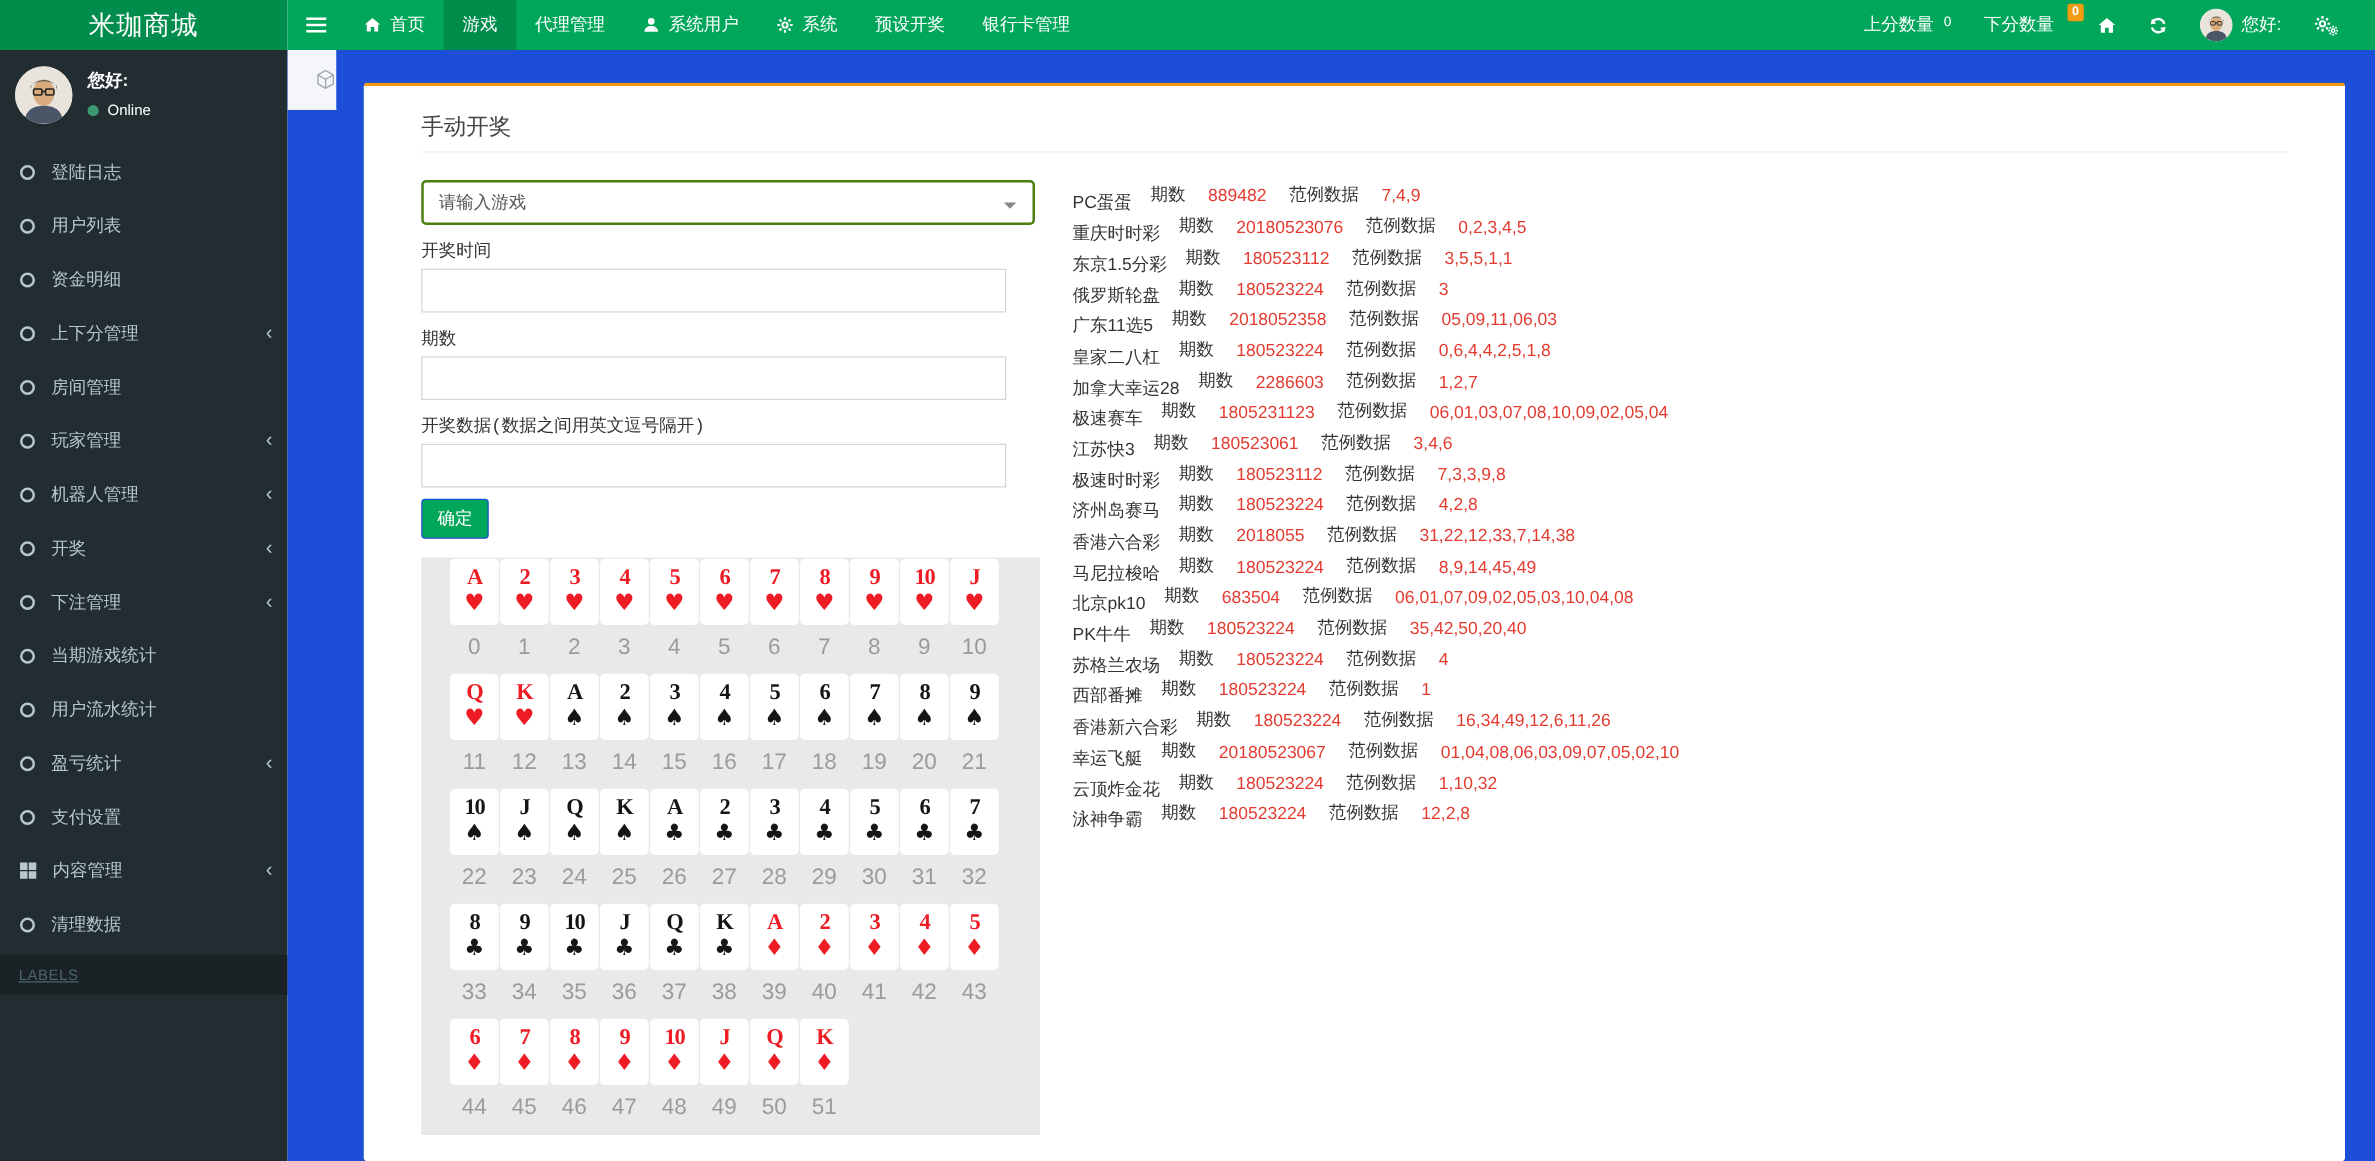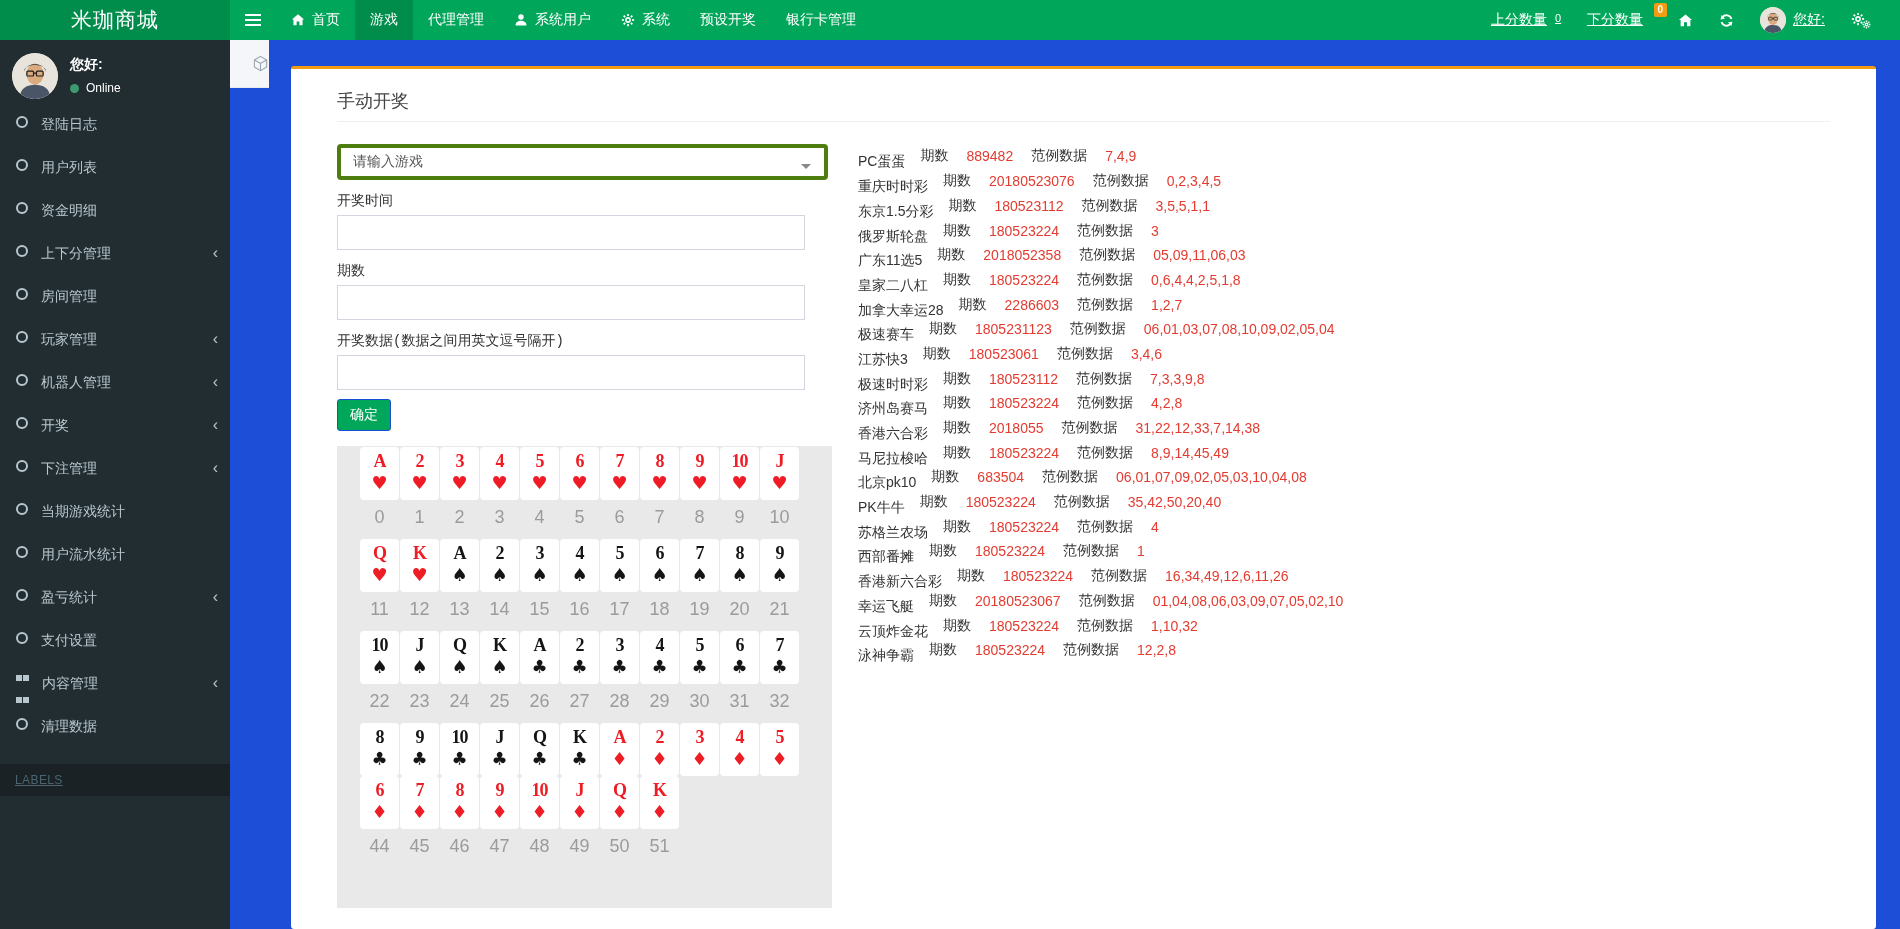--- a/index.html
+++ b/index.html
@@ -23,21 +23,21 @@
     width:46px; display:flex; flex-direction:column; justify-content:center; align-items:center; gap:3px; cursor:pointer;
   }
   .nav-toggle i { display:block; width:16px; height:2px; background:#fff; }
   .nav-item {
     display:flex; align-items:center; gap:7px; padding:12px 15px;
     color:#fff; font-size:14px; cursor:pointer; white-space:nowrap;
   }
   .nav-item.active { background:#008d4c; }
   .ni-icon svg { width:14px; height:14px; }
   .nav-right { margin-left:auto; display:flex; align-items:stretch; padding-right:16px; }
-  .nav-right .nav-item { padding:0 13px;text-decoration:underline; }
+  .nav-right .nav-item { padding:0 13px; }
   .score { position:relative; }
   .score sup { font-size:11px; position:relative; top:-2px; margin-left:1px; }
   .score .badge {
     position:absolute; top:3px; right:-2px; background:#f39c12; color:#fff;
     font-size:10px; line-height:12px; padding:1px 4px; border-radius:2px; font-weight:bold;
   }
   .score.badged { padding-right:22px; }
   .nav-ic svg { width:15px; height:15px; }
   .nav-avatar { width:26px; height:26px; border-radius:50%; overflow:hidden; background:#e9e4db; }
   .cogs { position:relative; width:20px; height:16px; }
@@ -50,21 +50,21 @@
   
   .sidebar { width:230px; background:#222d32; display:flex; flex-direction:column; flex-shrink:0; }
   .user-panel { display:flex; gap:12px; padding:13px 10px 13px 12px; }
   .user-avatar { width:46px; height:46px; border-radius:50%; overflow:hidden; background:#e9e4db; flex-shrink:0; }
   .user-info { padding-top:3px; }
   .user-hello { color:#fff; font-weight:bold; font-size:14px; margin-bottom:7px; }
   .user-status { color:#fff; font-size:12px; display:flex; align-items:center; gap:7px; }
   .status-dot { width:9px; height:9px; border-radius:50%; background:#3d9970; display:inline-block; }
   .side-menu { list-style:none; margin:4px 0 0; padding:0; }
   .side-item {
-    height:43px; display:flex; gap:13px;
+    height:43px; display:flex; align-items:center; gap:13px;
     padding:0 12px 0 16px; color:#b8c7ce; font-size:14px; cursor:pointer;
   }
   .ring-icon { width:12px; height:12px; border:2px solid #b8c7ce; border-radius:50%; flex-shrink:0; }
   .grid-icon { display:grid; grid-template-columns:6px 6px; gap:1px; flex-shrink:0; }
   .grid-icon i { width:6px; height:6px; background:#b8c7ce; display:block; }
   .si-chevron { margin-left:auto; font-size:16px; line-height:1; color:#b8c7ce; }
   .side-header {
     margin-top:3px; background:#1a2226; color:#4b646f;
     font-size:12px; padding:9px 15px; letter-spacing:.4px;text-decoration:underline;
   }
@@ -85,21 +85,21 @@
   .box-title {
     font-size:18px; font-weight:400; color:#444;
     padding:10px 0 9px; border-bottom:1px solid #f0f0f0; line-height:21px;
   }
   .columns { display:flex; padding-top:10px; }
   .col-left { width:495px; flex-shrink:0; }
   .col-right { margin-left:26px; padding-top:0; }
 
   
   .sel {
-    width:491px; height:36px; border:4px solid #4d7c0f; border-radius:4px;
+    width:491px; height:36px; border:2px solid #4d7c0f; border-radius:4px;
     display:flex; align-items:center; padding:0 12px; color:#555;
     position:relative; cursor:pointer; background:#fff;
   }
   .sel-caret {
     position:absolute; right:13px; top:16px; width:0; height:0;
     border-left:5px solid transparent; border-right:5px solid transparent;
     border-top:5px solid #888;
   }
   .field label { display:block; margin:12px 0 5px; color:#333; font-size:14px;font-family:Liberation Mono, monospace; }
   .field:first-of-type label { margin-top:17px; }
@@ -649,20 +649,33 @@
   </div>
                   <div class="card red">
     <div class="rank">4</div>
     <div class="suit">♦</div>
   </div>
                   <div class="card red">
     <div class="rank">5</div>
     <div class="suit">♦</div>
   </div>
                 </div>
+    <div class="idx-strip">
+                  <div class="idx">33</div>
+                  <div class="idx">34</div>
+                  <div class="idx">35</div>
+                  <div class="idx">36</div>
+                  <div class="idx">37</div>
+                  <div class="idx">38</div>
+                  <div class="idx">39</div>
+                  <div class="idx">40</div>
+                  <div class="idx">41</div>
+                  <div class="idx">42</div>
+                  <div class="idx">43</div>
+                </div>
   </div>
               <div class="card-row">
     <div class="card-strip">
                   <div class="card red">
     <div class="rank">6</div>
     <div class="suit">♦</div>
   </div>
                   <div class="card red">
     <div class="rank">7</div>
     <div class="suit">♦</div>

